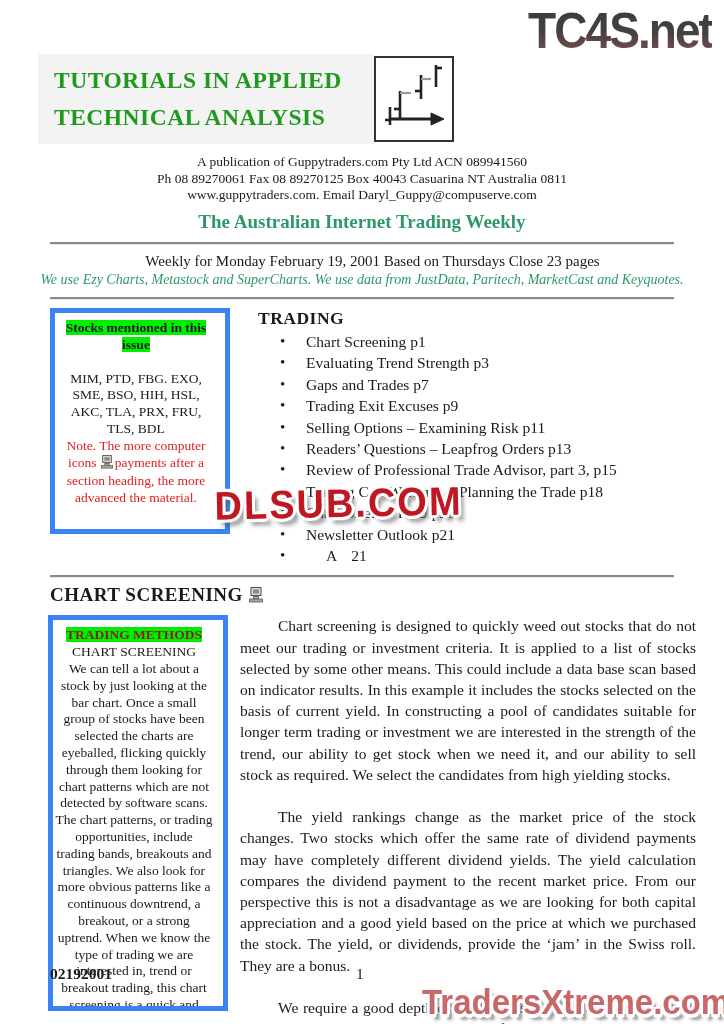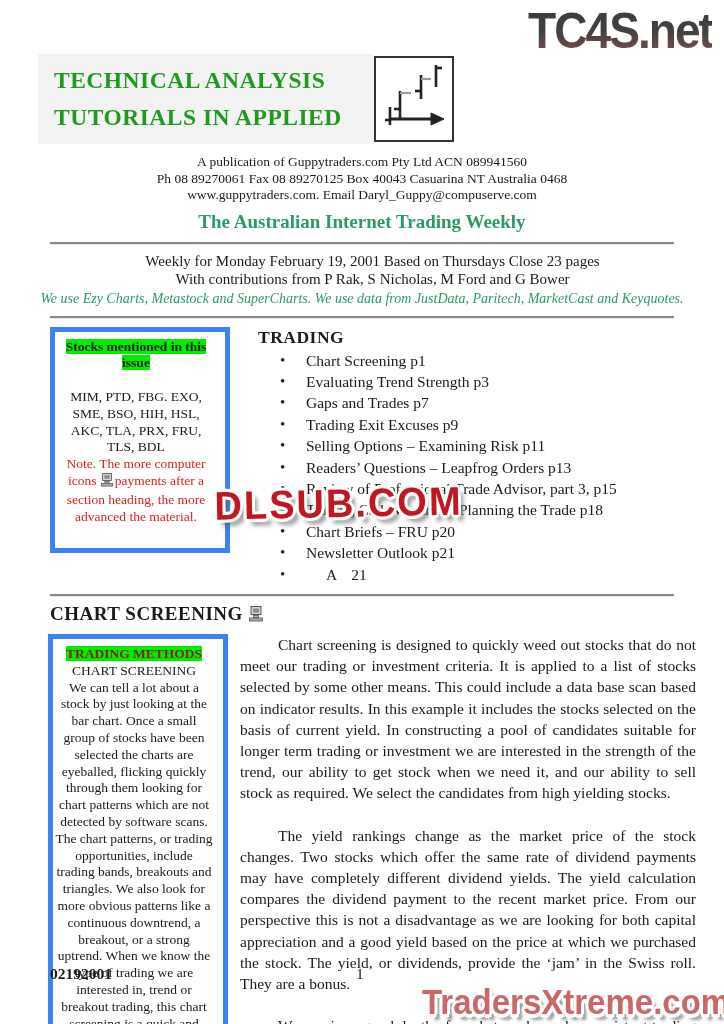--- a/index.html
+++ b/index.html
@@ -143,22 +143,22 @@
 
 <div class="page">
 
   <div class="wm-tc4s">TC4S.net</div>
   <div class="wm-dlsub">DLSUB.COM</div>
   <div class="wm-traders">TradersXtreme.com</div>
 
   <div class="masthead">
     <div class="title-row">
       <div class="title-box">
+        <div>TUTORIALS IN APPLIED</div>
         <div>TECHNICAL ANALYSIS</div>
-        <div>TUTORIALS IN APPLIED</div>
       </div>
       <div class="logo-box">
         <svg width="66" height="72" viewBox="0 0 66 72" aria-hidden="true">
 
           <g stroke="#222" stroke-width="2.6" fill="none">
             <line x1="9" y1="44" x2="9" y2="62"></line>
             <line x1="4" y1="57" x2="9" y2="57"></line>
             <line x1="19" y1="28" x2="19" y2="56"></line>
             <line x1="13" y1="46" x2="19" y2="46"></line>
             <line x1="40" y1="12" x2="40" y2="36"></line>
@@ -172,31 +172,30 @@
           </g>
           <g stroke="#222" stroke-width="3" fill="#222">
             <line x1="9" y1="56" x2="52" y2="56"></line>
             <polygon points="50,50 63,56 50,62" stroke-width="1"></polygon>
           </g>
         </svg>
       </div>
     </div>
     <div class="pub-lines">
       <div>A publication of Guppytraders.com Pty Ltd ACN 089941560</div>
-      <div>Ph 08 89270061  Fax 08 89270125  Box 40043 Casuarina NT Australia  0468</div>
+      <div>Ph 08 89270061  Fax 08 89270125  Box 40043 Casuarina NT Australia  0811</div>
       <div>www.guppytraders.com.  Email  Daryl_Guppy@compuserve.com</div>
     </div>
     <div class="subtitle">The Australian Internet Trading Weekly</div>
   </div>
 
   <div class="rule"></div>
 
   <div class="issue-info">
     <div class="issue-line">Weekly for Monday February 19, 2001 Based on Thursdays Close 23 pages</div>
-    <div class="issue-line">With contributions from   P Rak, S Nicholas, M Ford and G Bower</div>
     <div class="issue-credit">We use Ezy Charts, Metastock  and SuperCharts. We use data from JustData, Paritech, MarketCast  and Keyquotes.</div>
   </div>
 
   <div class="rule"></div>
 
   <div class="contents-section">
     <div class="side-box stocks-box">
       <span class="hl-green">Stocks mentioned in this issue</span>
       <div class="stocks-list">MIM, PTD, FBG. EXO, SME, BSO, HIH, HSL, AKC, TLA, PRX, FRU, TLS, BDL</div>
       <div class="note-red">

